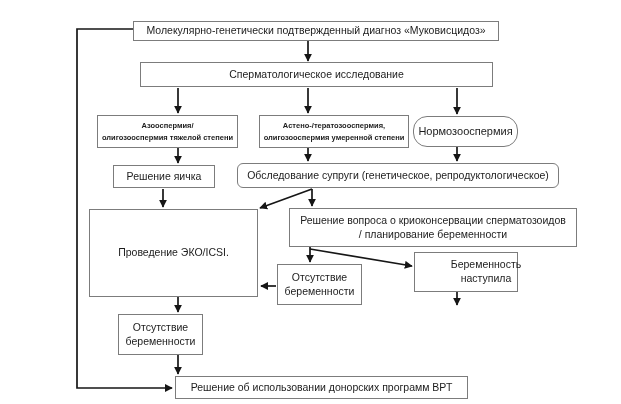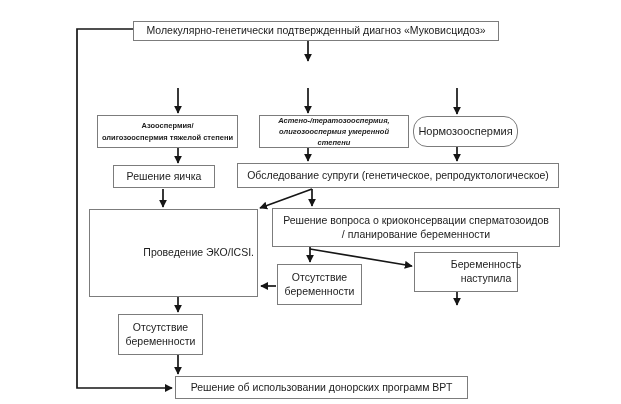--- a/index.html
+++ b/index.html
@@ -23,26 +23,26 @@
     text-align:center;color:var(--text);font-size:10.5px;line-height:1.3;
     white-space:pre-line;padding:1px 3px;
   }
   .node.small{font-size:7.5px;font-weight:bold;line-height:1.5;}
   .node.big{font-size:11px;border-radius:14px;}
   .node .sub{margin-top:5px;white-space:pre-line;}
   
   #n-diagnosis       {left:133px;top:21px; width:366px;height:20px;}
   #n-sperm-study     {left:140px;top:62px; width:353px;height:25px;}
   #n-azoospermia     {left:97px;top:115px;width:141px;height:33px;}
-  #n-asteno          {left:259px;top:115px;width:150px;height:33px;font-style:italic;}
+  #n-asteno          {left:259px;top:115px;width:150px;height:33px;}
   #n-normozoospermia {left:413px;top:116px;width:105px;height:31px;}
   #n-biopsy          {left:113px;top:165px;width:102px;height:23px;}
-  #n-wife-exam       {left:237px;top:163px;width:322px;height:25px;}
-  #n-ivf             {left:89px; top:209px;width:169px;height:88px;align-items:flex-end;}
-  #n-cryo            {left:272px;top:208px;width:288px;height:39px;}
+  #n-wife-exam       {left:237px;top:163px;width:322px;height:25px;border-radius:6px;}
+  #n-ivf             {left:89px; top:209px;width:169px;height:88px;}
+  #n-cryo            {left:289px;top:208px;width:288px;height:39px;}
   #n-no-preg-mid     {left:277px;top:264px;width:85px; height:41px;}
   #n-pregnancy       {left:414px;top:252px;width:104px;height:40px;padding-left:43px;}
   #n-prenatal        {left:412px;top:307px;width:106px;height:56px;}
   #n-no-preg-left    {left:118px;top:314px;width:85px; height:41px;}
   #n-donor           {left:175px;top:376px;width:293px;height:23px;}
 </style>
 </head>
 <body>
 
 <div id="stage">
@@ -67,20 +67,21 @@
     <path d="M310 249 L412 266" marker-end="url(#ah)"></path>
     <path d="M276 286 L261 286" marker-end="url(#ah)"></path>
     <path d="M457 292 V305" marker-end="url(#ah)"></path>
     <path d="M178 297 V312" marker-end="url(#ah)"></path>
     <path d="M178 355 V374" marker-end="url(#ah)"></path>
     <path d="M133 29 H77 V388 H172" marker-end="url(#ah)"></path>
   </svg>
 
   <div class="node" id="n-diagnosis">Молекулярно-генетически подтвержденный диагноз «Муковисцидоз»</div>
 
+  <div class="node" id="n-sperm-study">Сперматологическое исследование</div>
 
   <div class="node small" id="n-azoospermia">Азооспермия/
 олигозооспермия тяжелой степени</div>
 
   <div class="node small" id="n-asteno">Астено-/тератозооспермия,
 олигозооспермия умеренной степени</div>
 
   <div class="node big" id="n-normozoospermia">Нормозооспермия</div>
 
   <div class="node" id="n-biopsy">Решение яичка</div>

